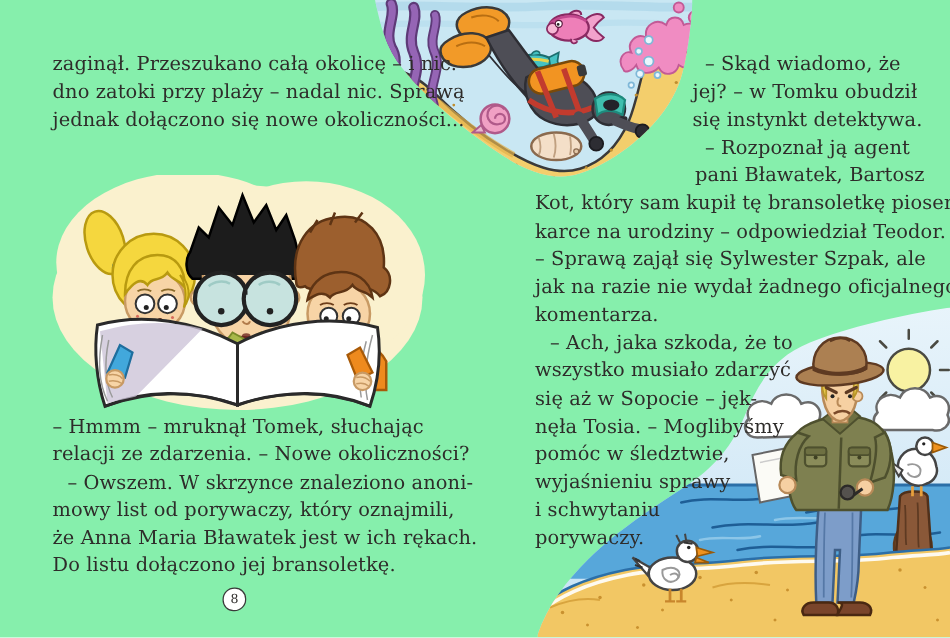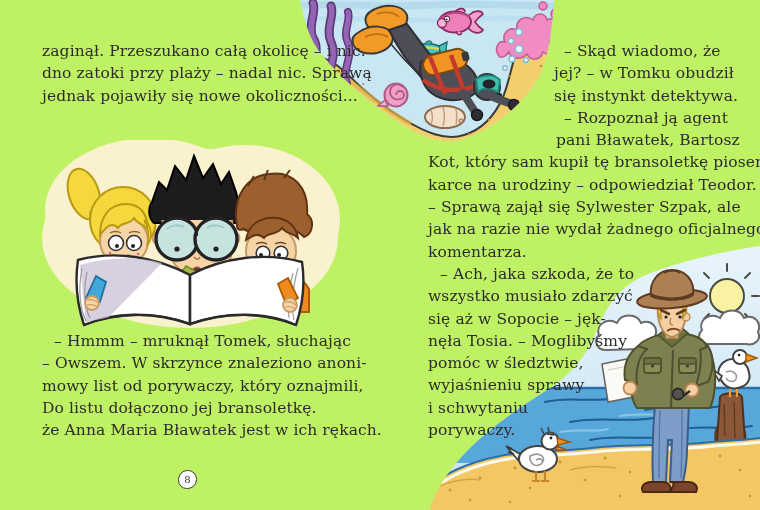--- a/index.html
+++ b/index.html
@@ -1,17 +1,17 @@
 <!DOCTYPE html>
 <html><head>
 <meta charset="utf-8">
 <style>
   html,body{margin:0;padding:0;background:#ffffff;}
   #spread{
-    position:relative;width:760px;height:510px;background:#bef264;overflow:hidden;
+    position:relative;width:760px;height:510px;background:#86efac;overflow:hidden;
     font-family:"DejaVu Serif","Liberation Serif",serif;color:#2e2c2a;
   }
   .textblock{position:absolute;}
   .line{white-space:nowrap;font-size:15.5px;line-height:22.3px;letter-spacing:.1px;}
   #para1{left:42px;top:40px;}
   #para2{left:42px;top:330px;}
   #rightcol{left:428px;top:40px;}
   #pagenum{
     position:absolute;left:178px;top:470px;width:17px;height:17px;border:1.6px solid #3a3a3a;
     border-radius:50% 47% 50% 46%;display:flex;align-items:center;justify-content:center;
@@ -378,29 +378,30 @@
           <circle cx="260" cy="117" r="1.6" fill="#222"></circle>
         <path d="M251,118 C249,122 250,125 253,125" stroke="#B88A58" stroke-width="1.6" fill="none"></path>
         <path d="M247,131 C251,128 257,128 260,131" stroke="#7A4A2A" stroke-width="2" fill="none"></path>
       </g>
     </g>
   </svg>
 
   <div id="para1" class="textblock">
     <div class="line">zaginął. Przeszukano całą okolicę – i nic.</div>
     <div class="line">dno zatoki przy plaży – nadal nic. Sprawą</div>
-    <div class="line">jednak pojawiły się nowe okoliczności...</div>
+    <div class="line">jednak dołączono się nowe okoliczności...</div>
   </div>
 
   <div id="para2" class="textblock">
-    <div class="line" style="margin-left:12px">– Hmmm – mruknął Tomek, słuchając</div>
-    <div class="line" style="margin-left:0">– Owszem. W skrzynce znaleziono anoni-</div>
+    <div class="line" style="">– Hmmm – mruknął Tomek, słuchając</div>
+    <div class="line">relacji ze zdarzenia. – Nowe okoliczności?</div>
+    <div class="line" style="margin-left:12px">– Owszem. W skrzynce znaleziono anoni-</div>
     <div class="line">mowy list od porywaczy, który oznajmili,</div>
+    <div class="line">że Anna Maria Bławatek jest w ich rękach.</div>
     <div class="line">Do listu dołączono jej bransoletkę.</div>
-    <div class="line">że Anna Maria Bławatek jest w ich rękach.</div>
   </div>
 
   <div id="rightcol" class="textblock">
     <div class="line" style="margin-left:136px">– Skąd wiadomo, że</div>
     <div class="line" style="margin-left:126px">jej? – w Tomku obudził</div>
     <div class="line" style="margin-left:126px">się instynkt detektywa.</div>
     <div class="line" style="margin-left:136px">– Rozpoznał ją agent</div>
     <div class="line" style="margin-left:128px">pani Bławatek, Bartosz</div>
     <div class="line">Kot, który sam kupił tę bransoletkę piosen-</div>
     <div class="line">karce na urodziny – odpowiedział Teodor.</div>

